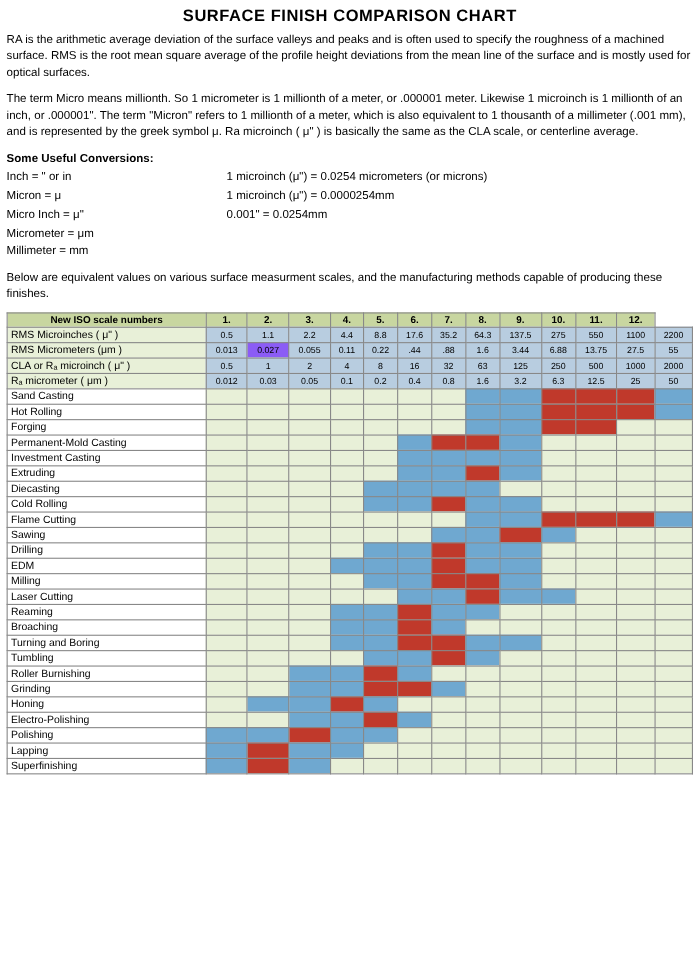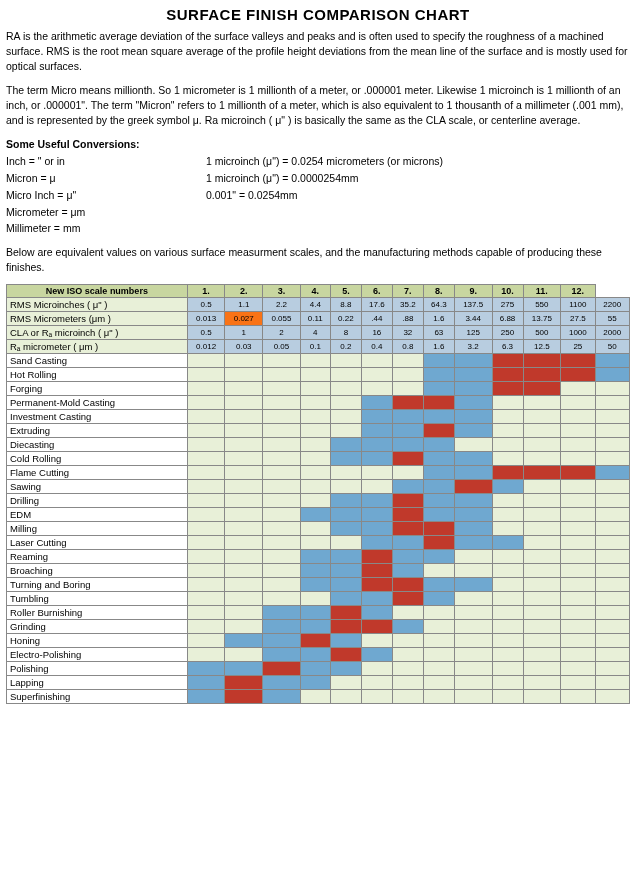--- a/index.html
+++ b/index.html
@@ -130,21 +130,21 @@
         <td class="num-cell" style="background: rgb(184, 205, 224); font-size: 8px;">64.3</td>
         <td class="num-cell" style="background: rgb(184, 205, 224); font-size: 8px;">137.5</td>
         <td class="num-cell" style="background: rgb(184, 205, 224); font-size: 8px;">275</td>
         <td class="num-cell" style="background: rgb(184, 205, 224); font-size: 8px;">550</td>
         <td class="num-cell" style="background: rgb(184, 205, 224); font-size: 8px;">1100</td>
         <td class="num-cell" style="background: rgb(184, 205, 224); font-size: 8px;">2200</td>
       </tr>
       <tr class="data-row">
         <td class="label-cell" style="background: rgb(232, 240, 216);">RMS Micrometers (μm )</td>
         <td class="num-cell" style="background: rgb(184, 205, 224); font-size: 8px;">0.013</td>
-        <td class="num-cell" style="background: #f97316; font-size: 8px;">0.027</td>
+        <td class="num-cell" style="background: #8b5cf6; font-size: 8px;">0.027</td>
         <td class="num-cell" style="background: rgb(184, 205, 224); font-size: 8px;">0.055</td>
         <td class="num-cell" style="background: rgb(184, 205, 224); font-size: 8px;">0.11</td>
         <td class="num-cell" style="background: rgb(184, 205, 224); font-size: 8px;">0.22</td>
         <td class="num-cell" style="background: rgb(184, 205, 224); font-size: 8px;">.44</td>
         <td class="num-cell" style="background: rgb(184, 205, 224); font-size: 8px;">.88</td>
         <td class="num-cell" style="background: rgb(184, 205, 224); font-size: 8px;">1.6</td>
         <td class="num-cell" style="background: rgb(184, 205, 224); font-size: 8px;">3.44</td>
         <td class="num-cell" style="background: rgb(184, 205, 224); font-size: 8px;">6.88</td>
         <td class="num-cell" style="background: rgb(184, 205, 224); font-size: 8px;">13.75</td>
         <td class="num-cell" style="background: rgb(184, 205, 224); font-size: 8px;">27.5</td>

